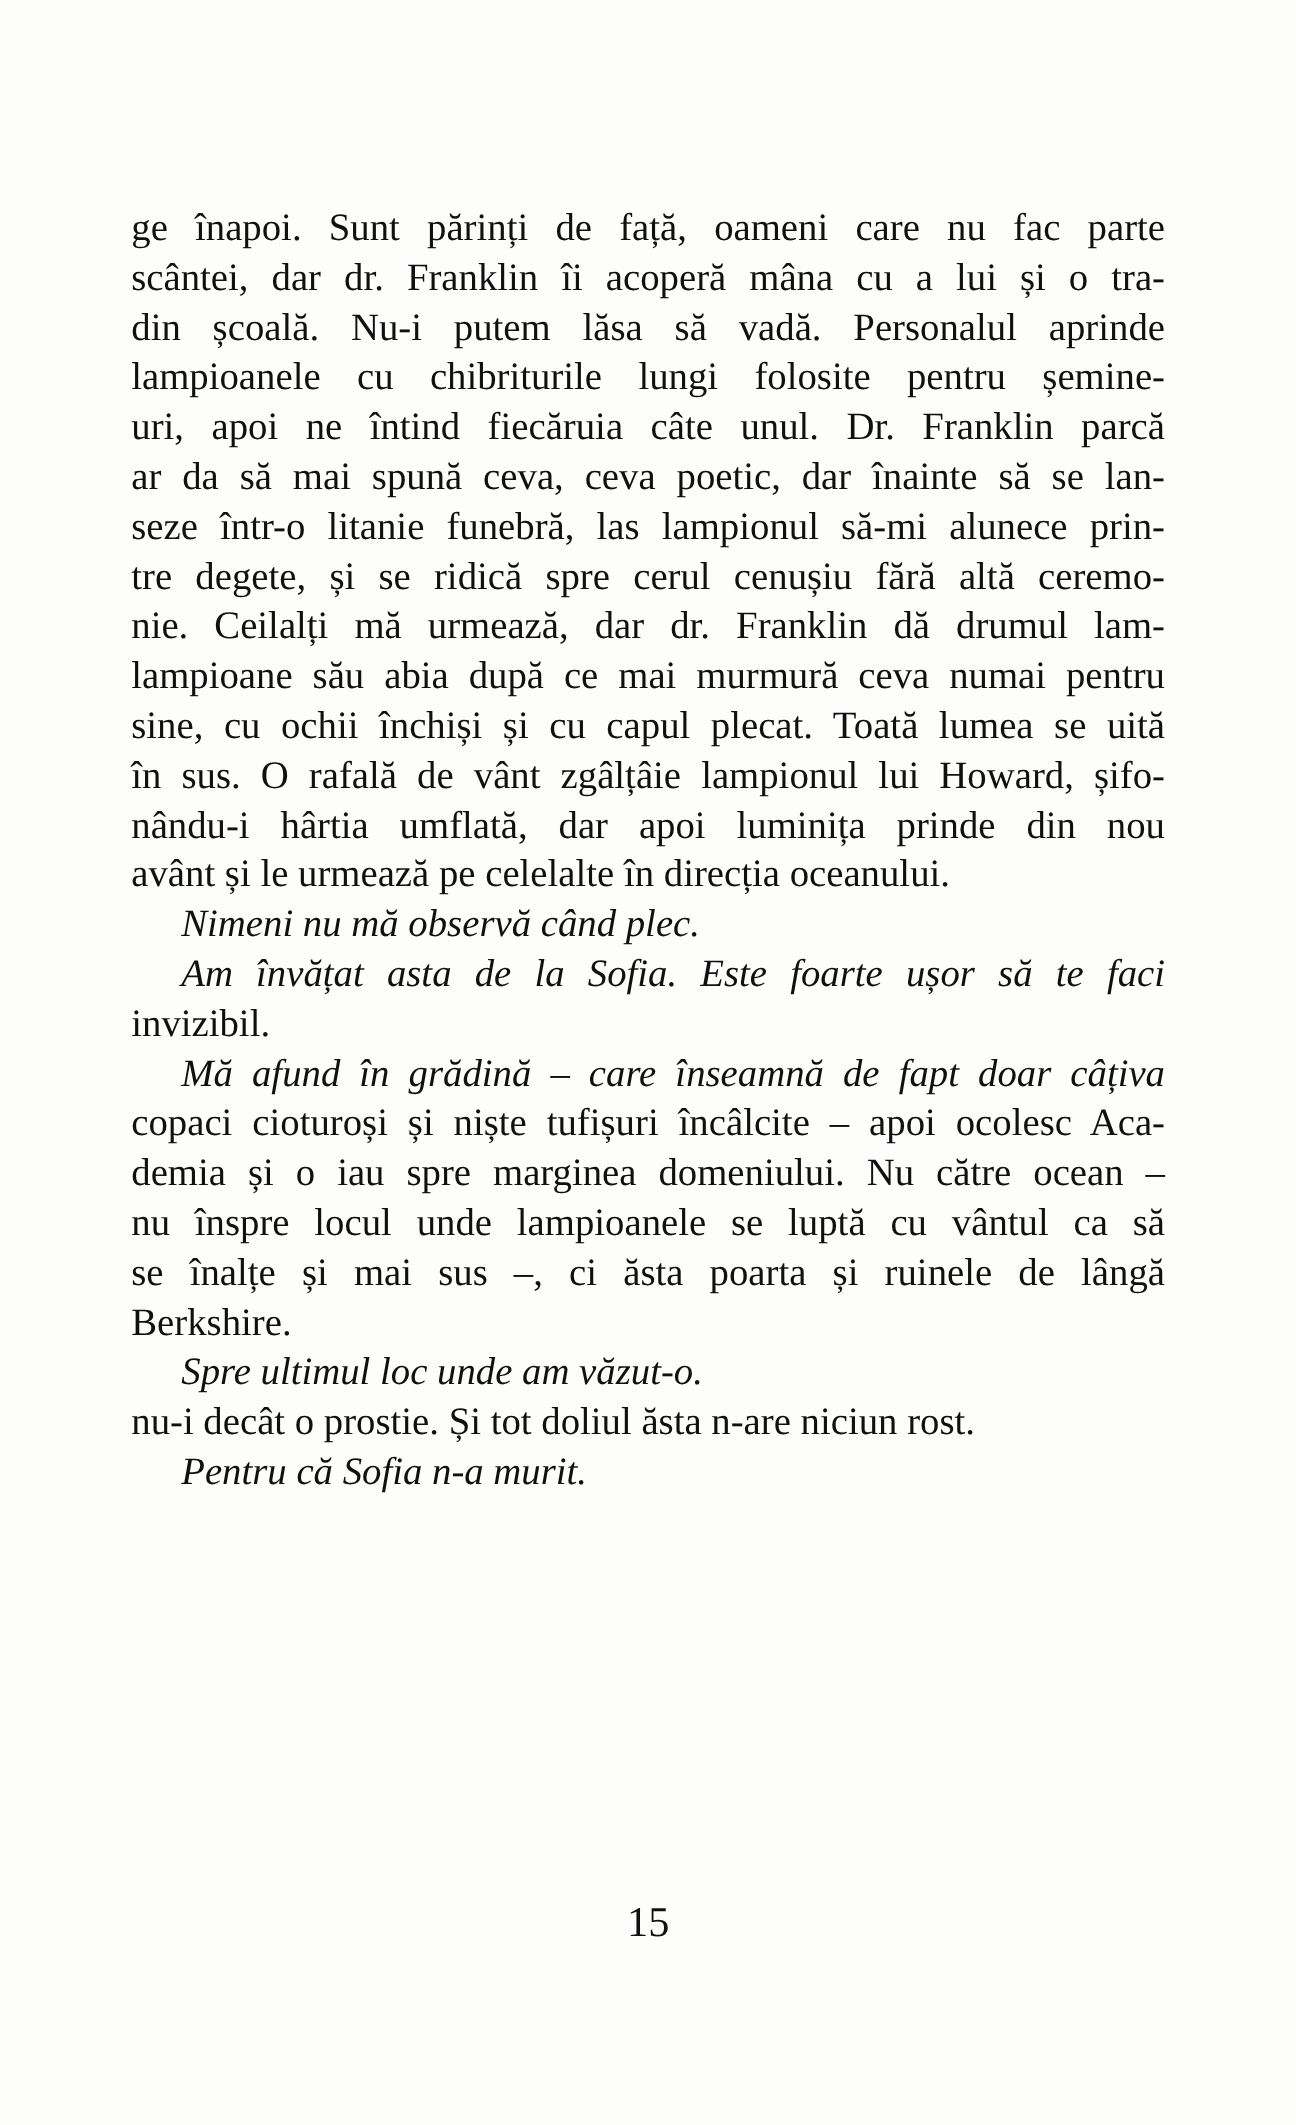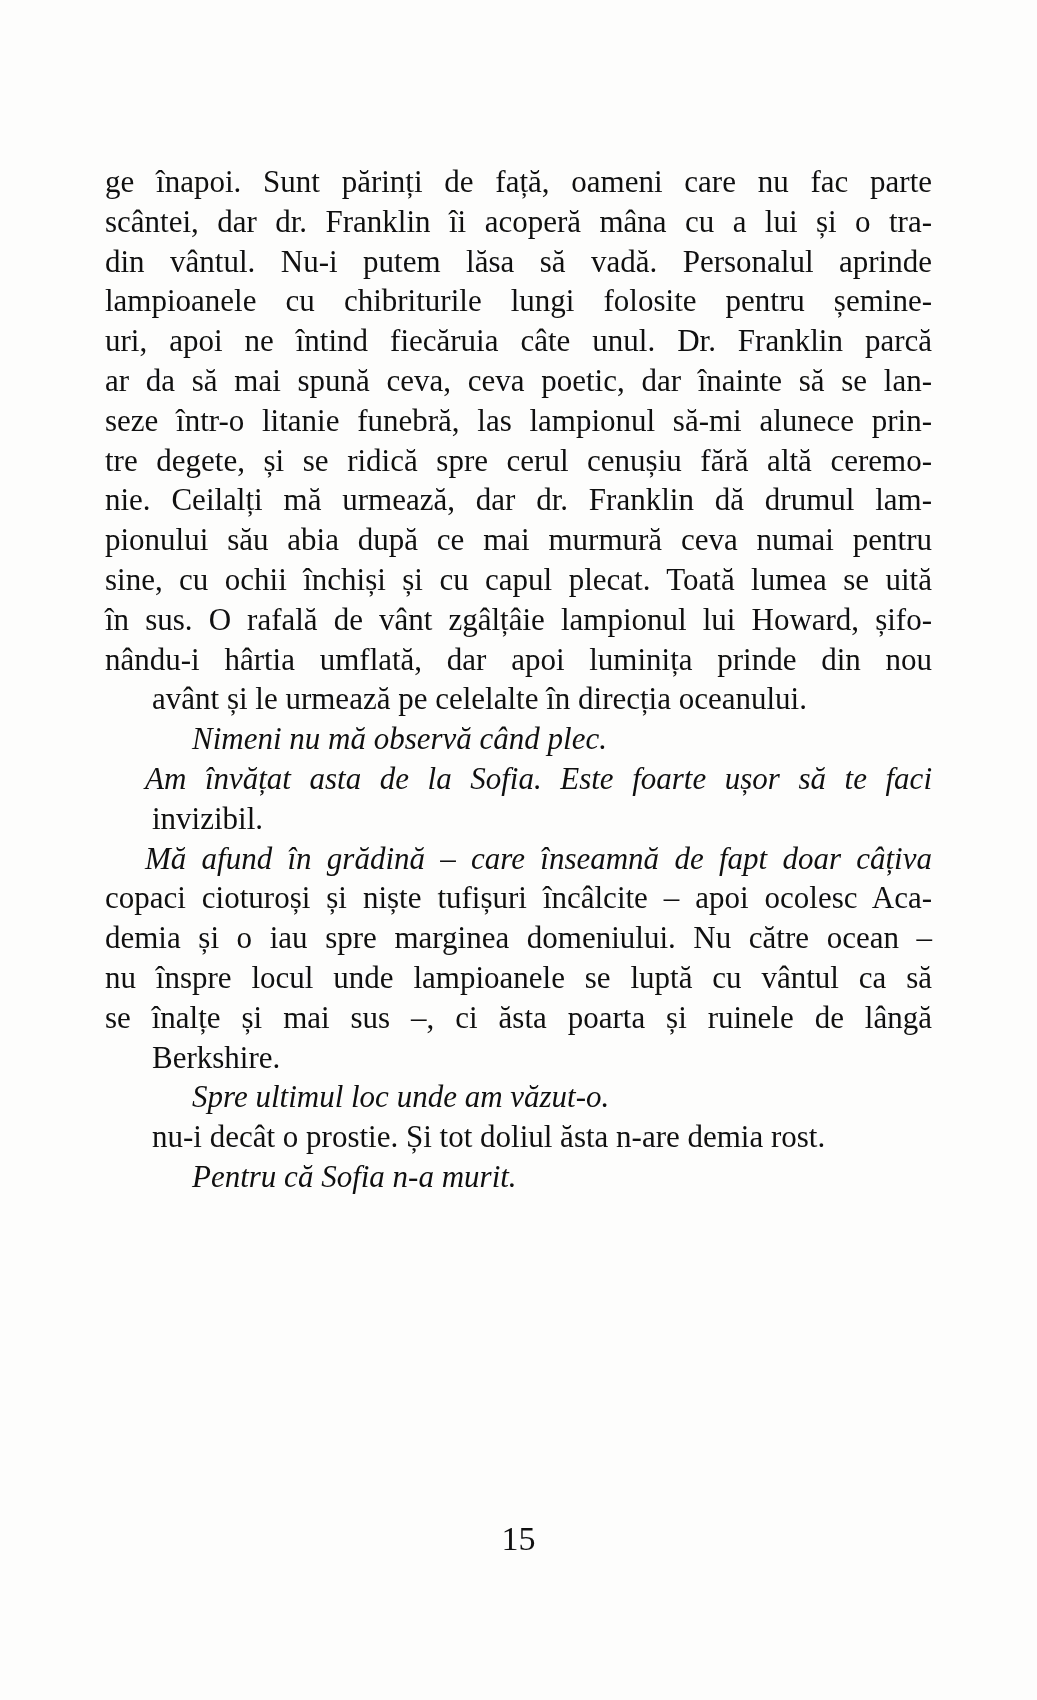--- a/index.html
+++ b/index.html
@@ -38,21 +38,20 @@
   }
   .line {
     font-size: 31px;
     line-height: 39.8px;
     text-align: justify;
     text-align-last: justify;
     white-space: normal;
   }
   .line.last {
     text-align-last: left;
-    margin-left: 47px;
   }
   .line.indent {
     text-indent: 40px;
     font-style: italic;
   }
   .folio {
     position: absolute;
     top: 1519px;
     left: 0;
     width: 100%;
@@ -62,40 +61,40 @@
   }
 </style>
 </head>
 <body>
 
 <div class="page">
 
   <div class="text-block">
       <div class="line">ge înapoi. Sunt părinți de față, oameni care nu fac parte</div>
       <div class="line">scântei, dar dr. Franklin îi acoperă mâna cu a lui și o tra-</div>
-      <div class="line">din vântul. Nu-i putem lăsa să vadă. Personalul aprinde</div>
+      <div class="line">din școală. Nu-i putem lăsa să vadă. Personalul aprinde</div>
       <div class="line">lampioanele cu chibriturile lungi folosite pentru șemine-</div>
       <div class="line">uri, apoi ne întind fiecăruia câte unul. Dr. Franklin parcă</div>
       <div class="line">ar da să mai spună ceva, ceva poetic, dar înainte să se lan-</div>
       <div class="line">seze într-o litanie funebră, las lampionul să-mi alunece prin-</div>
       <div class="line">tre degete, și se ridică spre cerul cenușiu fără altă ceremo-</div>
       <div class="line">nie. Ceilalți mă urmează, dar dr. Franklin dă drumul lam-</div>
-      <div class="line">pionului său abia după ce mai murmură ceva numai pentru</div>
+      <div class="line">lampioane său abia după ce mai murmură ceva numai pentru</div>
       <div class="line">sine, cu ochii închiși și cu capul plecat. Toată lumea se uită</div>
       <div class="line">în sus. O rafală de vânt zgâlțâie lampionul lui Howard, șifo-</div>
       <div class="line">nându-i hârtia umflată, dar apoi luminița prinde din nou</div>
       <div class="line last">avânt și le urmează pe celelalte în direcția oceanului.</div>
       <div class="line last indent">Nimeni nu mă observă când plec.</div>
       <div class="line indent">Am învățat asta de la Sofia. Este foarte ușor să te faci</div>
       <div class="line last">invizibil.</div>
       <div class="line indent">Mă afund în grădină – care înseamnă de fapt doar câțiva</div>
       <div class="line">copaci cioturoși și niște tufișuri încâlcite – apoi ocolesc Aca-</div>
       <div class="line">demia și o iau spre marginea domeniului. Nu către ocean –</div>
       <div class="line">nu înspre locul unde lampioanele se luptă cu vântul ca să</div>
       <div class="line">se înalțe și mai sus –, ci ăsta poarta și ruinele de lângă</div>
       <div class="line last">Berkshire.</div>
       <div class="line last indent">Spre ultimul loc unde am văzut-o.</div>
-      <div class="line last">nu-i decât o prostie. Și tot doliul ăsta n-are demia rost.</div>
+      <div class="line last">nu-i decât o prostie. Și tot doliul ăsta n-are niciun rost.</div>
       <div class="line last indent">Pentru că Sofia n-a murit.</div>
     </div>
 
   <div class="folio">15</div>
 </div>
 
 </body></html>

